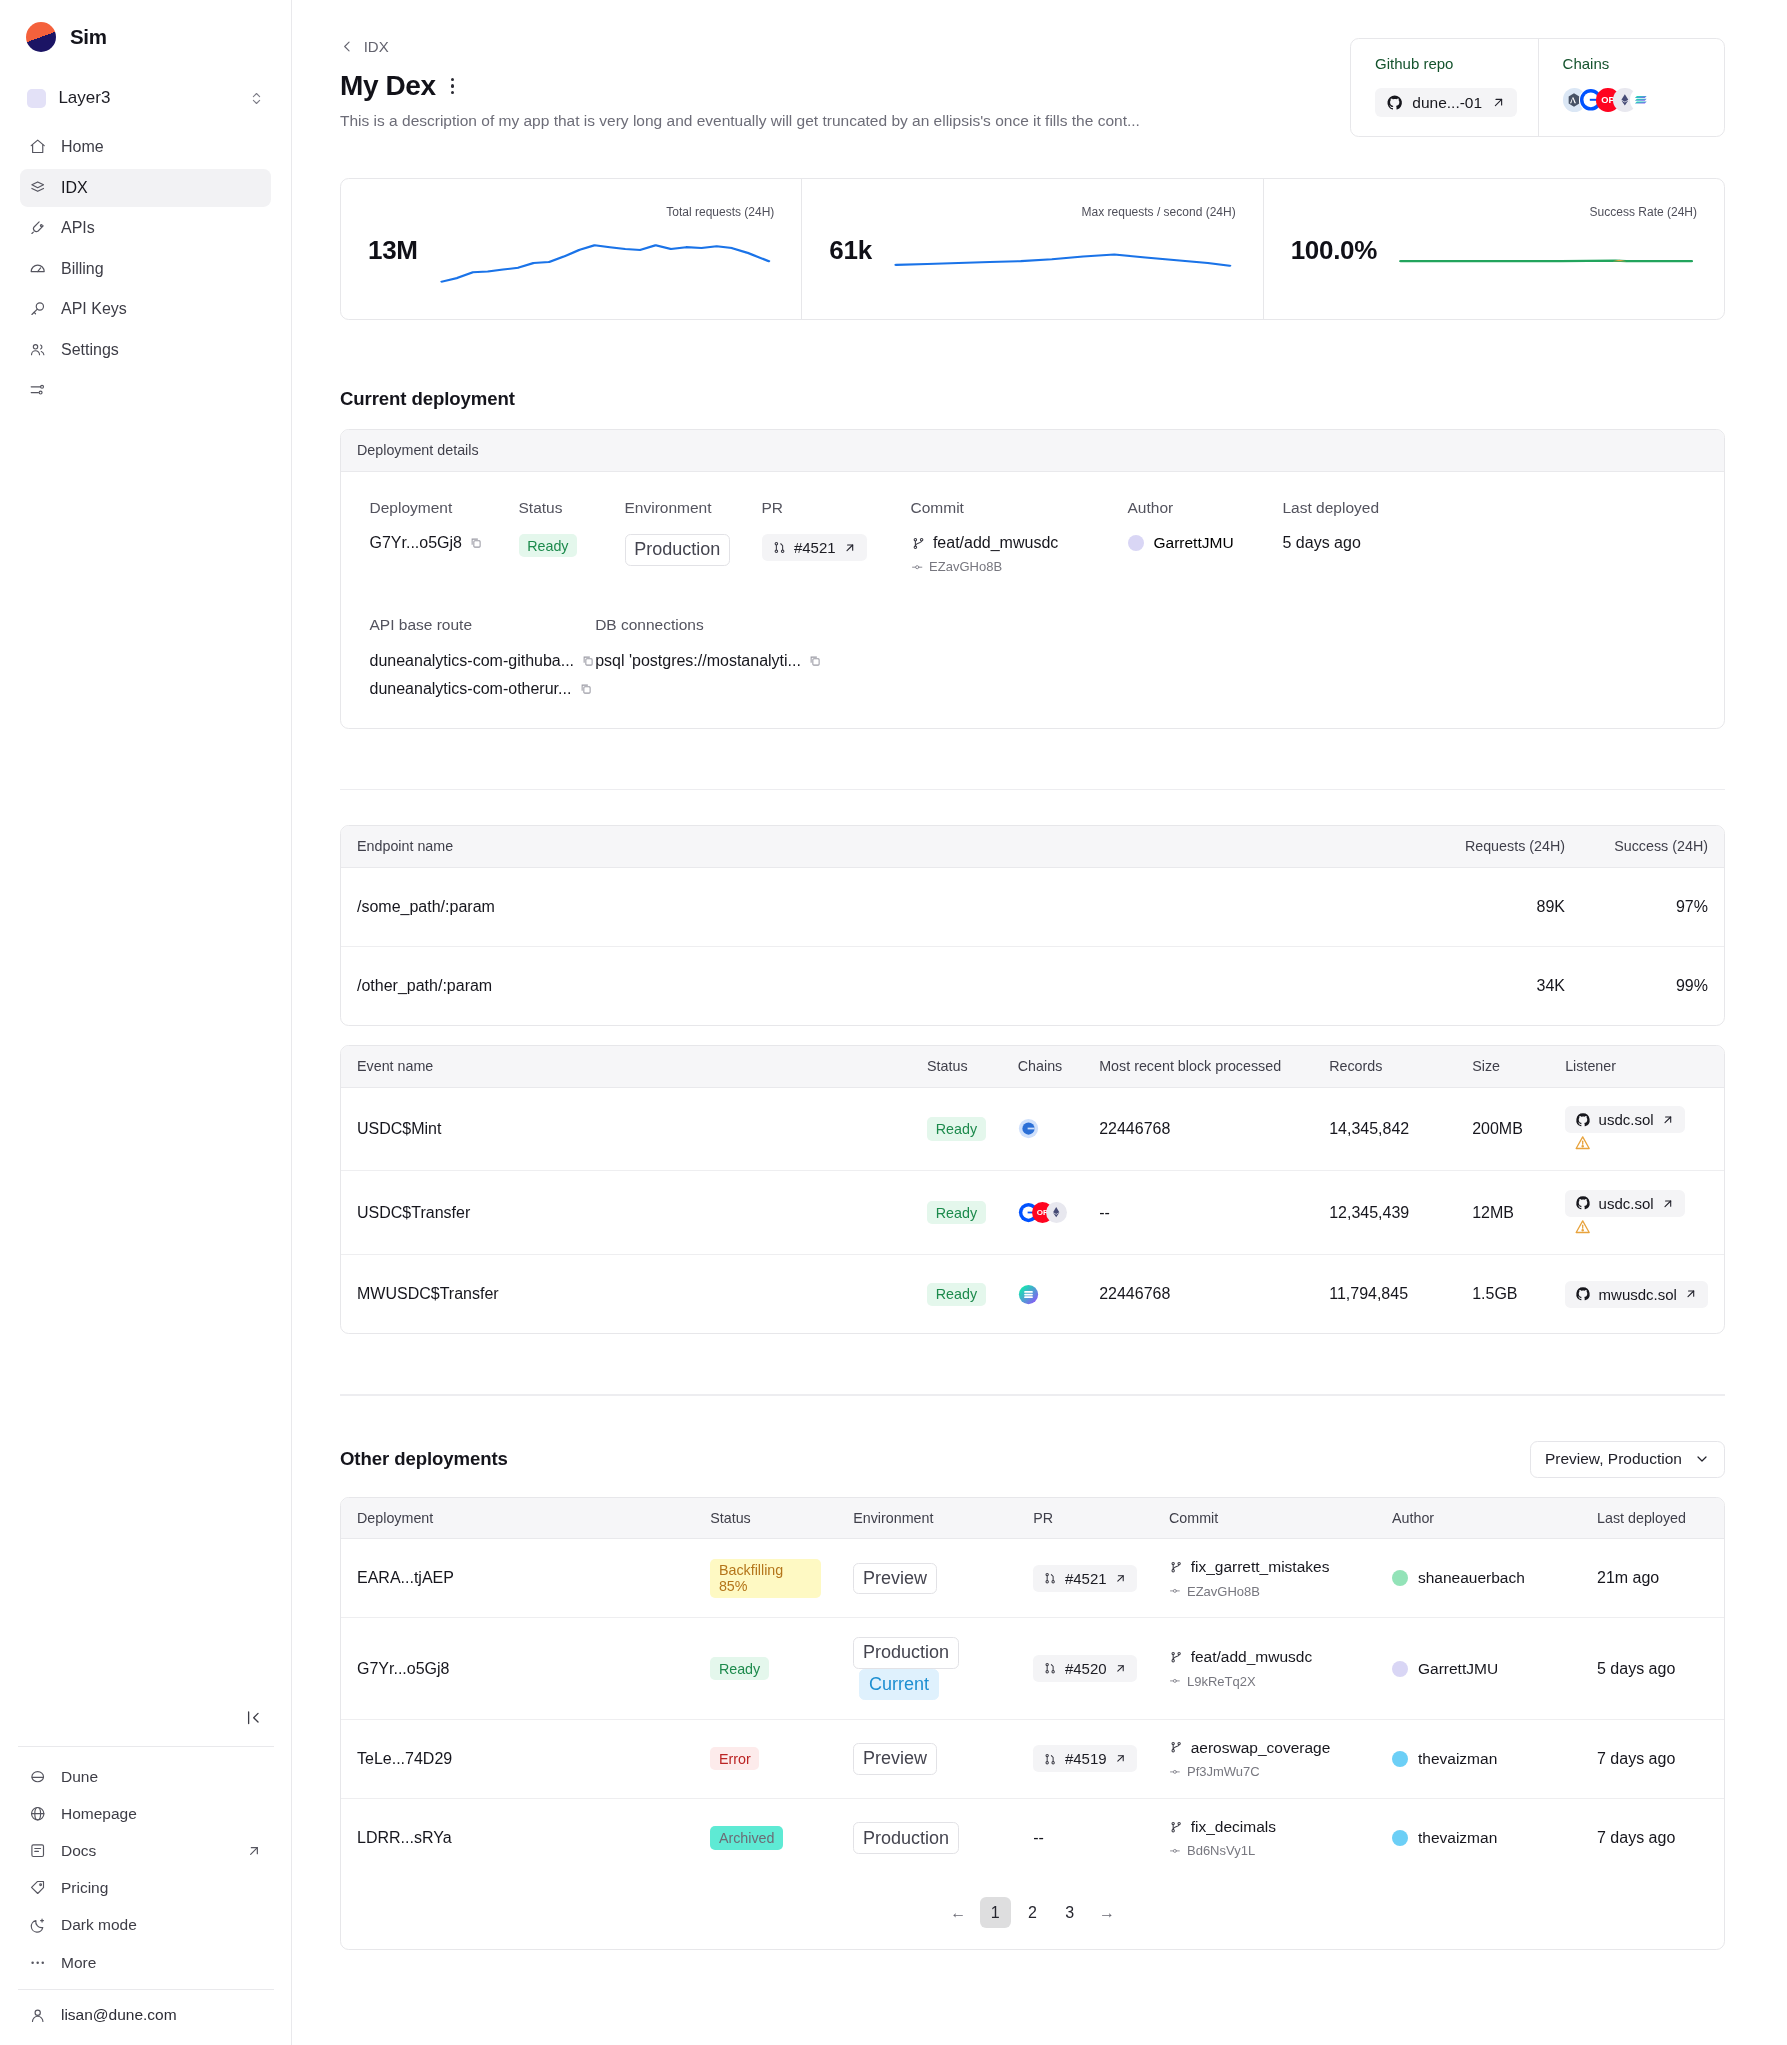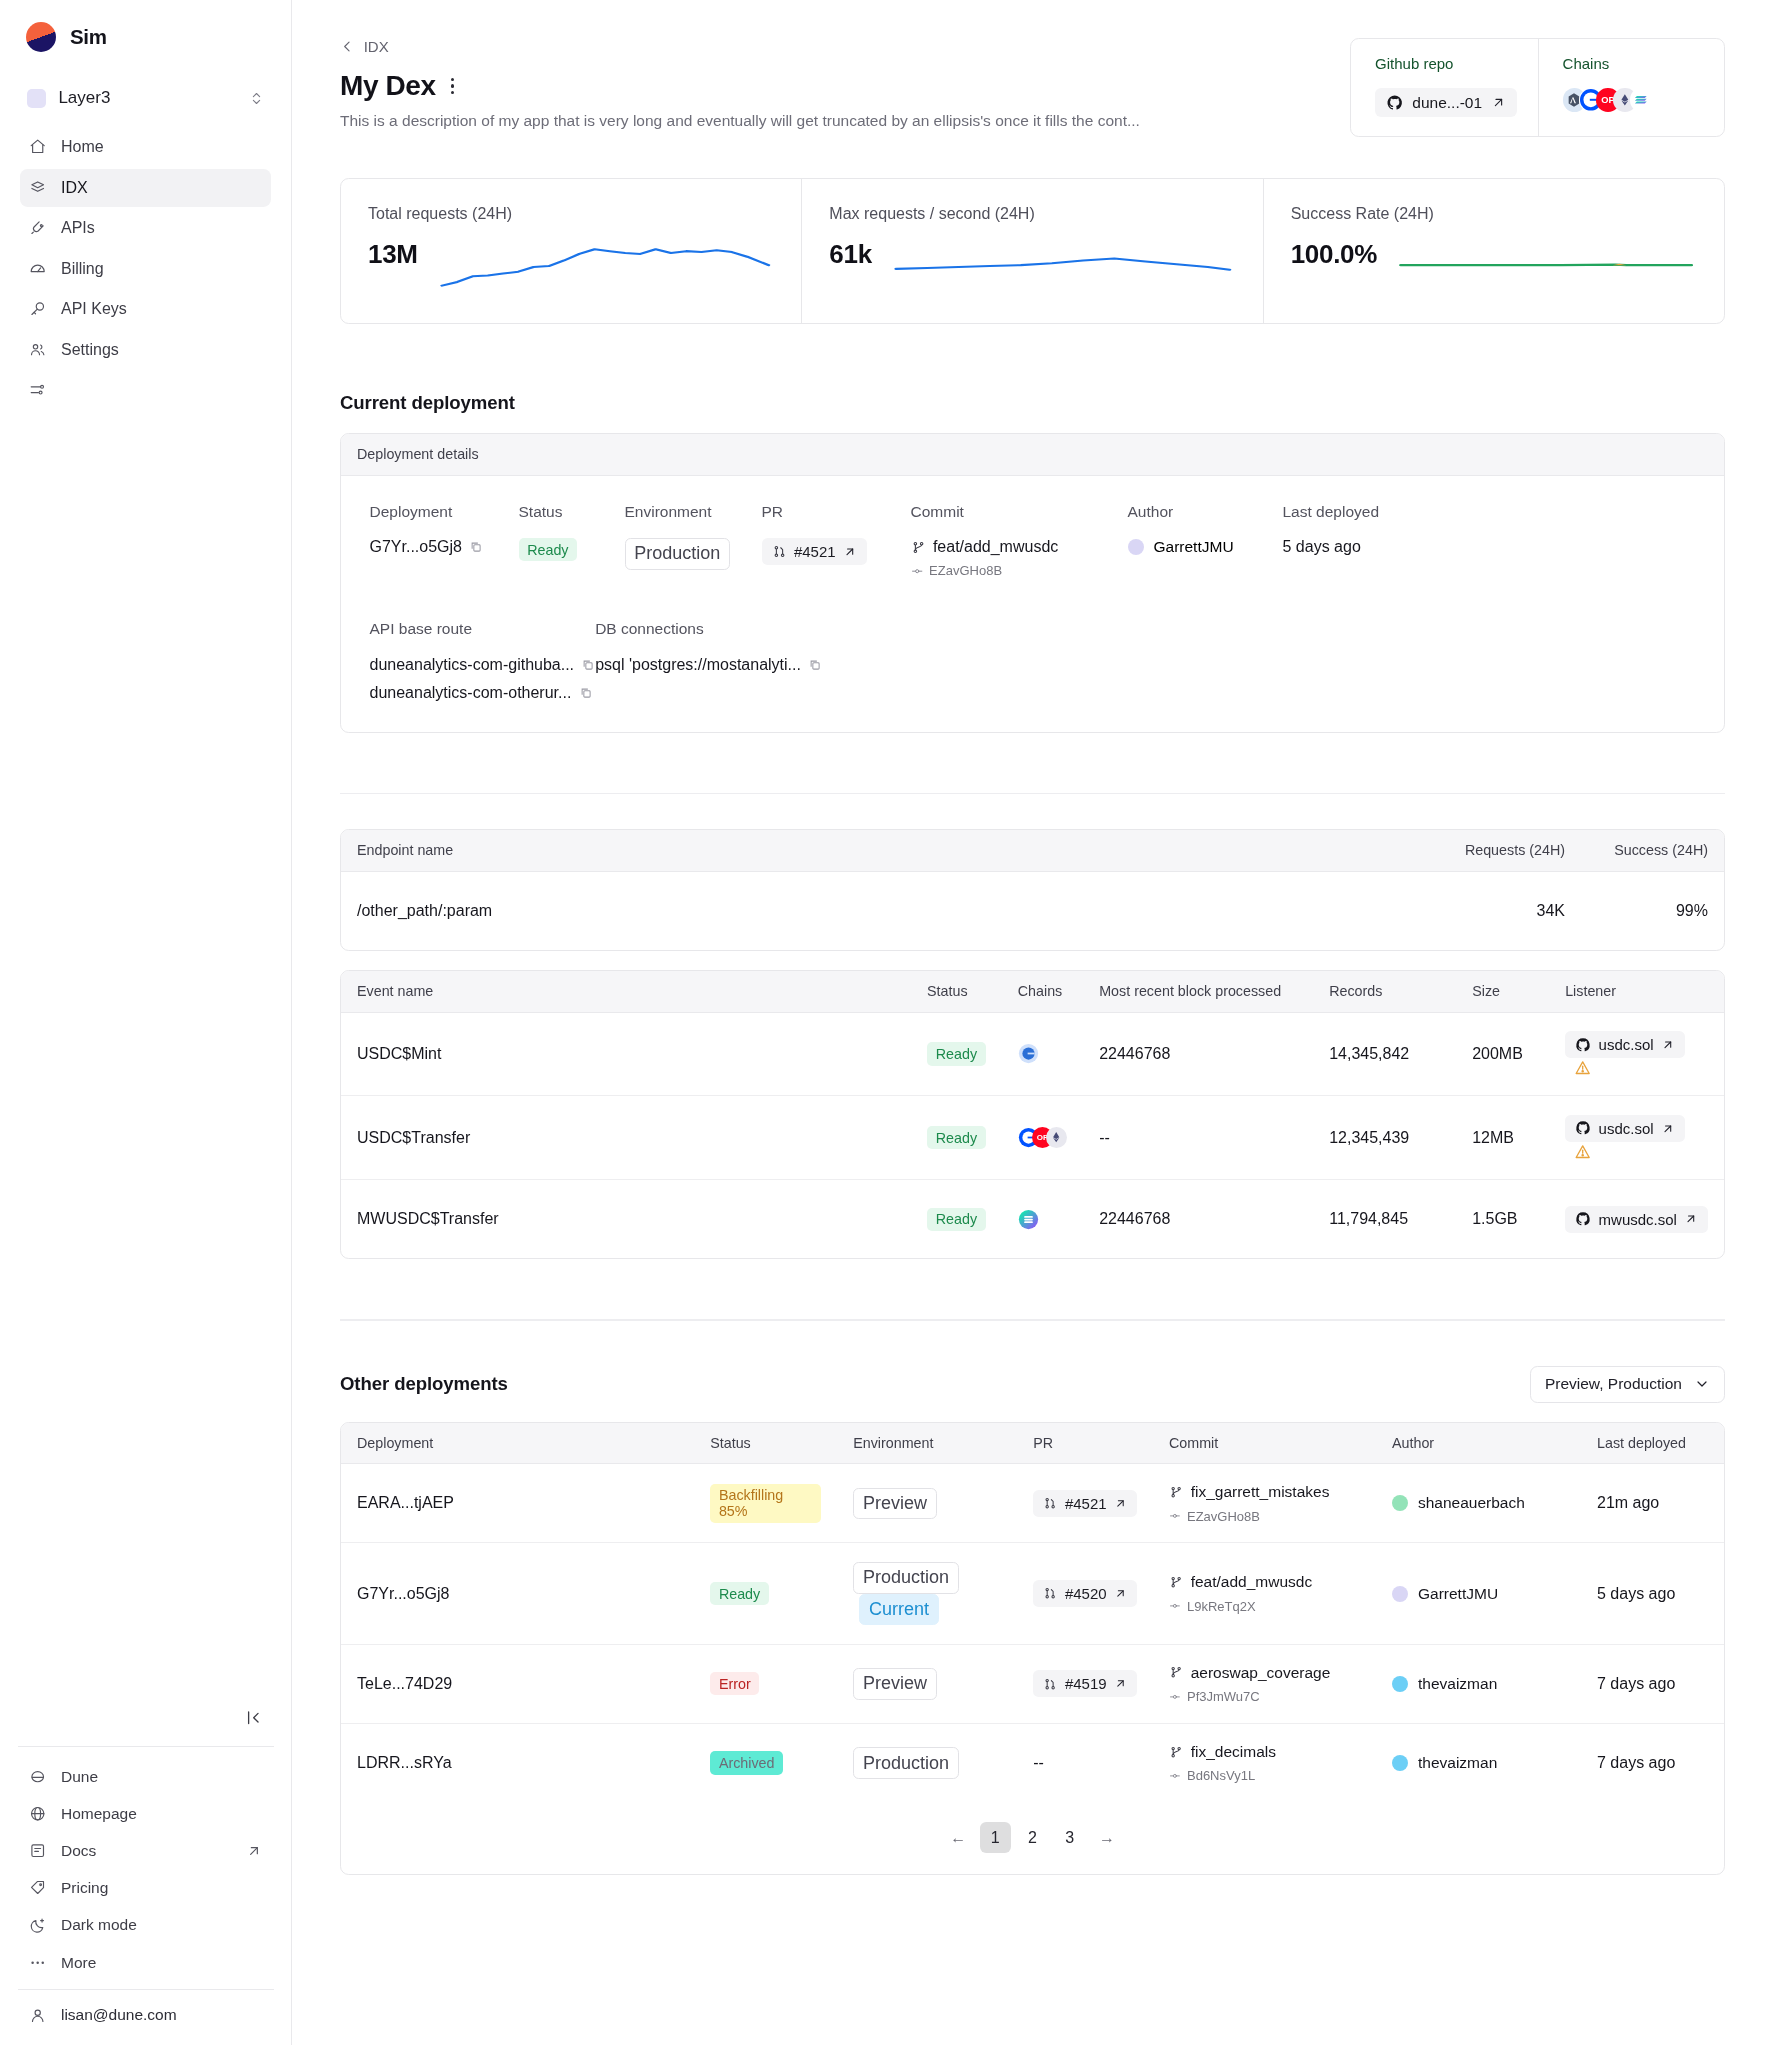--- a/index.html
+++ b/index.html
@@ -86,21 +86,21 @@
   .chain.base { background: #ffffff; color:#0052ff; }
   .chain.op { background: #ff0420; color:#fff; }
   .chain.eth { background: #e8e8ef; color:#454a75; }
   .chain.sol { background: #ffffff; }
   .chain.sm { width: 21px; height: 21px; }
 
   
   .stats { display:flex; border: 1.2px solid #e7e7ea; border-radius: 8.7px; margin-top: 41px; overflow:hidden;}
   .stat { flex: 1; padding: 26px 27px 28.5px 27px; display:flex; flex-direction: column; }
   .stat + .stat { border-left: 1.2px solid #e7e7ea; }
-  .stat-label { font-size: 16px; color:#4f4f5a; }
+  .stat-label { font-size: 12px; color:#4f4f5a;text-align:right; }
   .stat-body { display:flex; align-items:flex-start; margin-top: 16px; gap: 21px; }
   .stat-value { font-size: 26px; font-weight:700; color:#101017; letter-spacing:-0.3px; white-space:nowrap;}
   .spark { flex:1; height: 56px; }
 
   .section-title { font-size: 18.6px; font-weight: 700; color:#15151c; letter-spacing:-0.1px; }
 
   
   .card { border: 1.2px solid #e7e7ea; border-radius: 8.7px; overflow: hidden; background:#fff; }
   .card-head { background:#f6f6f8; border-bottom: 1.2px solid #e9e9ec; padding: 12.4px 16px; font-size: 14.3px; color:#3f3f4a;}
   .dd-body { padding: 27px 28.5px 30px 28.5px; }
@@ -604,20 +604,25 @@
         <table>
           <thead>
             <tr>
               <th>Endpoint name</th>
               <th class="ta-r" style="width:186px">Requests (24H)</th>
               <th class="ta-r" style="width:143px">Success (24H)</th>
             </tr>
           </thead>
           <tbody>
             <tr class="row-tall">
+              <td>/some_path/:param</td>
+              <td class="ta-r">89K</td>
+              <td class="ta-r">97%</td>
+            </tr>
+            <tr class="row-tall">
               <td>/other_path/:param</td>
               <td class="ta-r">34K</td>
               <td class="ta-r">99%</td>
             </tr>
           </tbody>
         </table>
       </div>
 
       <div class="card mt-30">
         <table>

